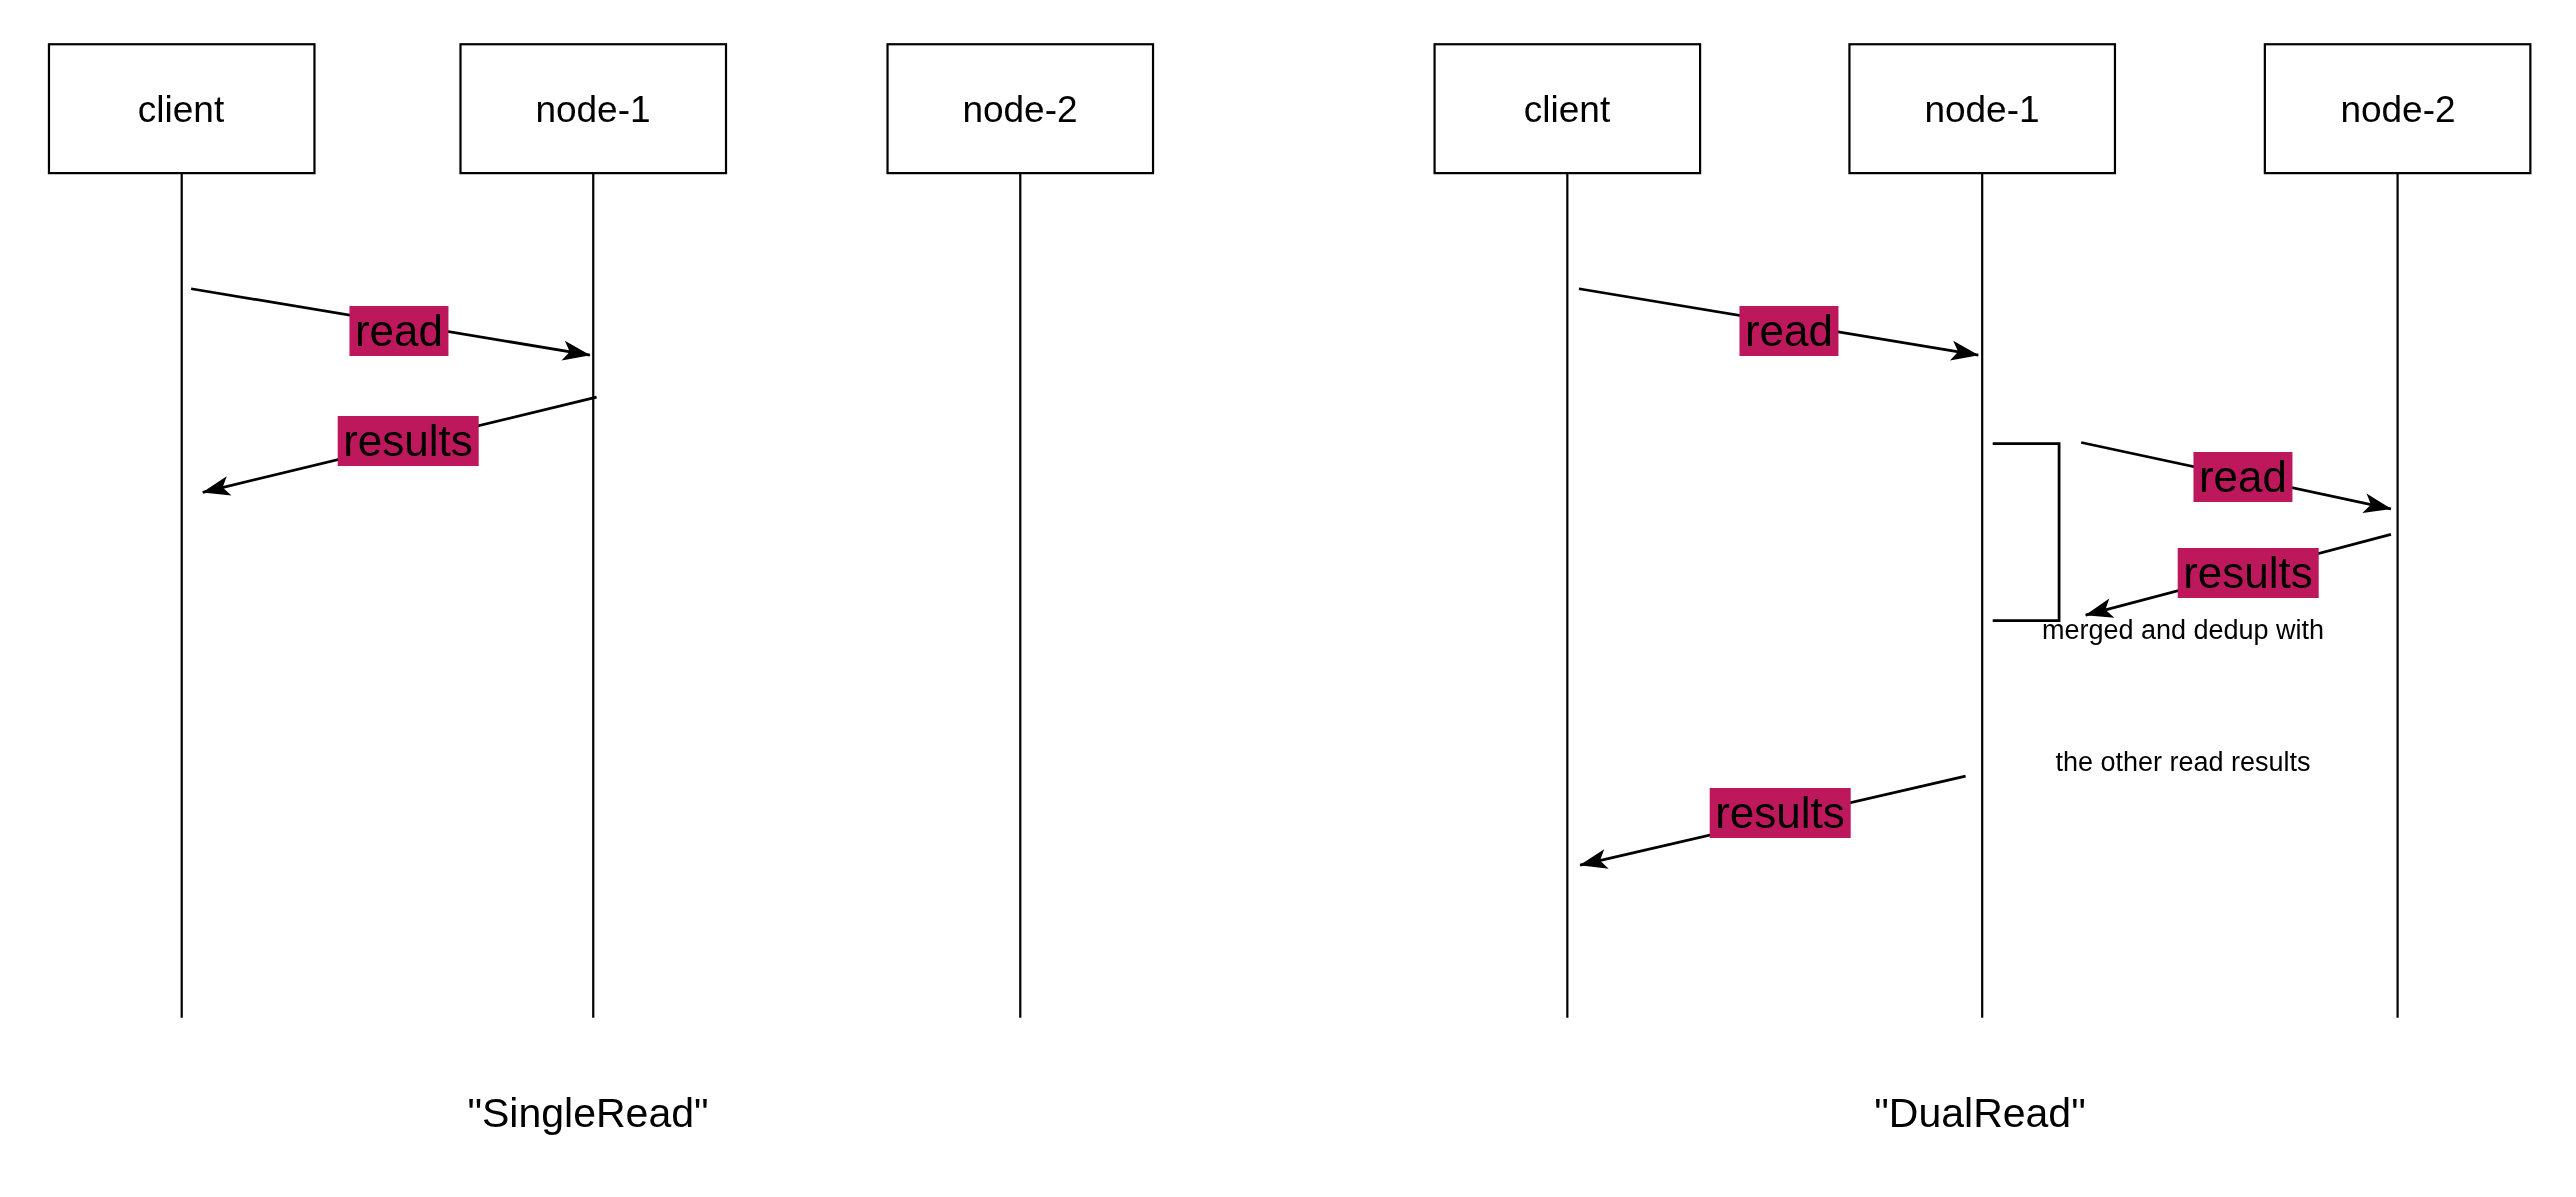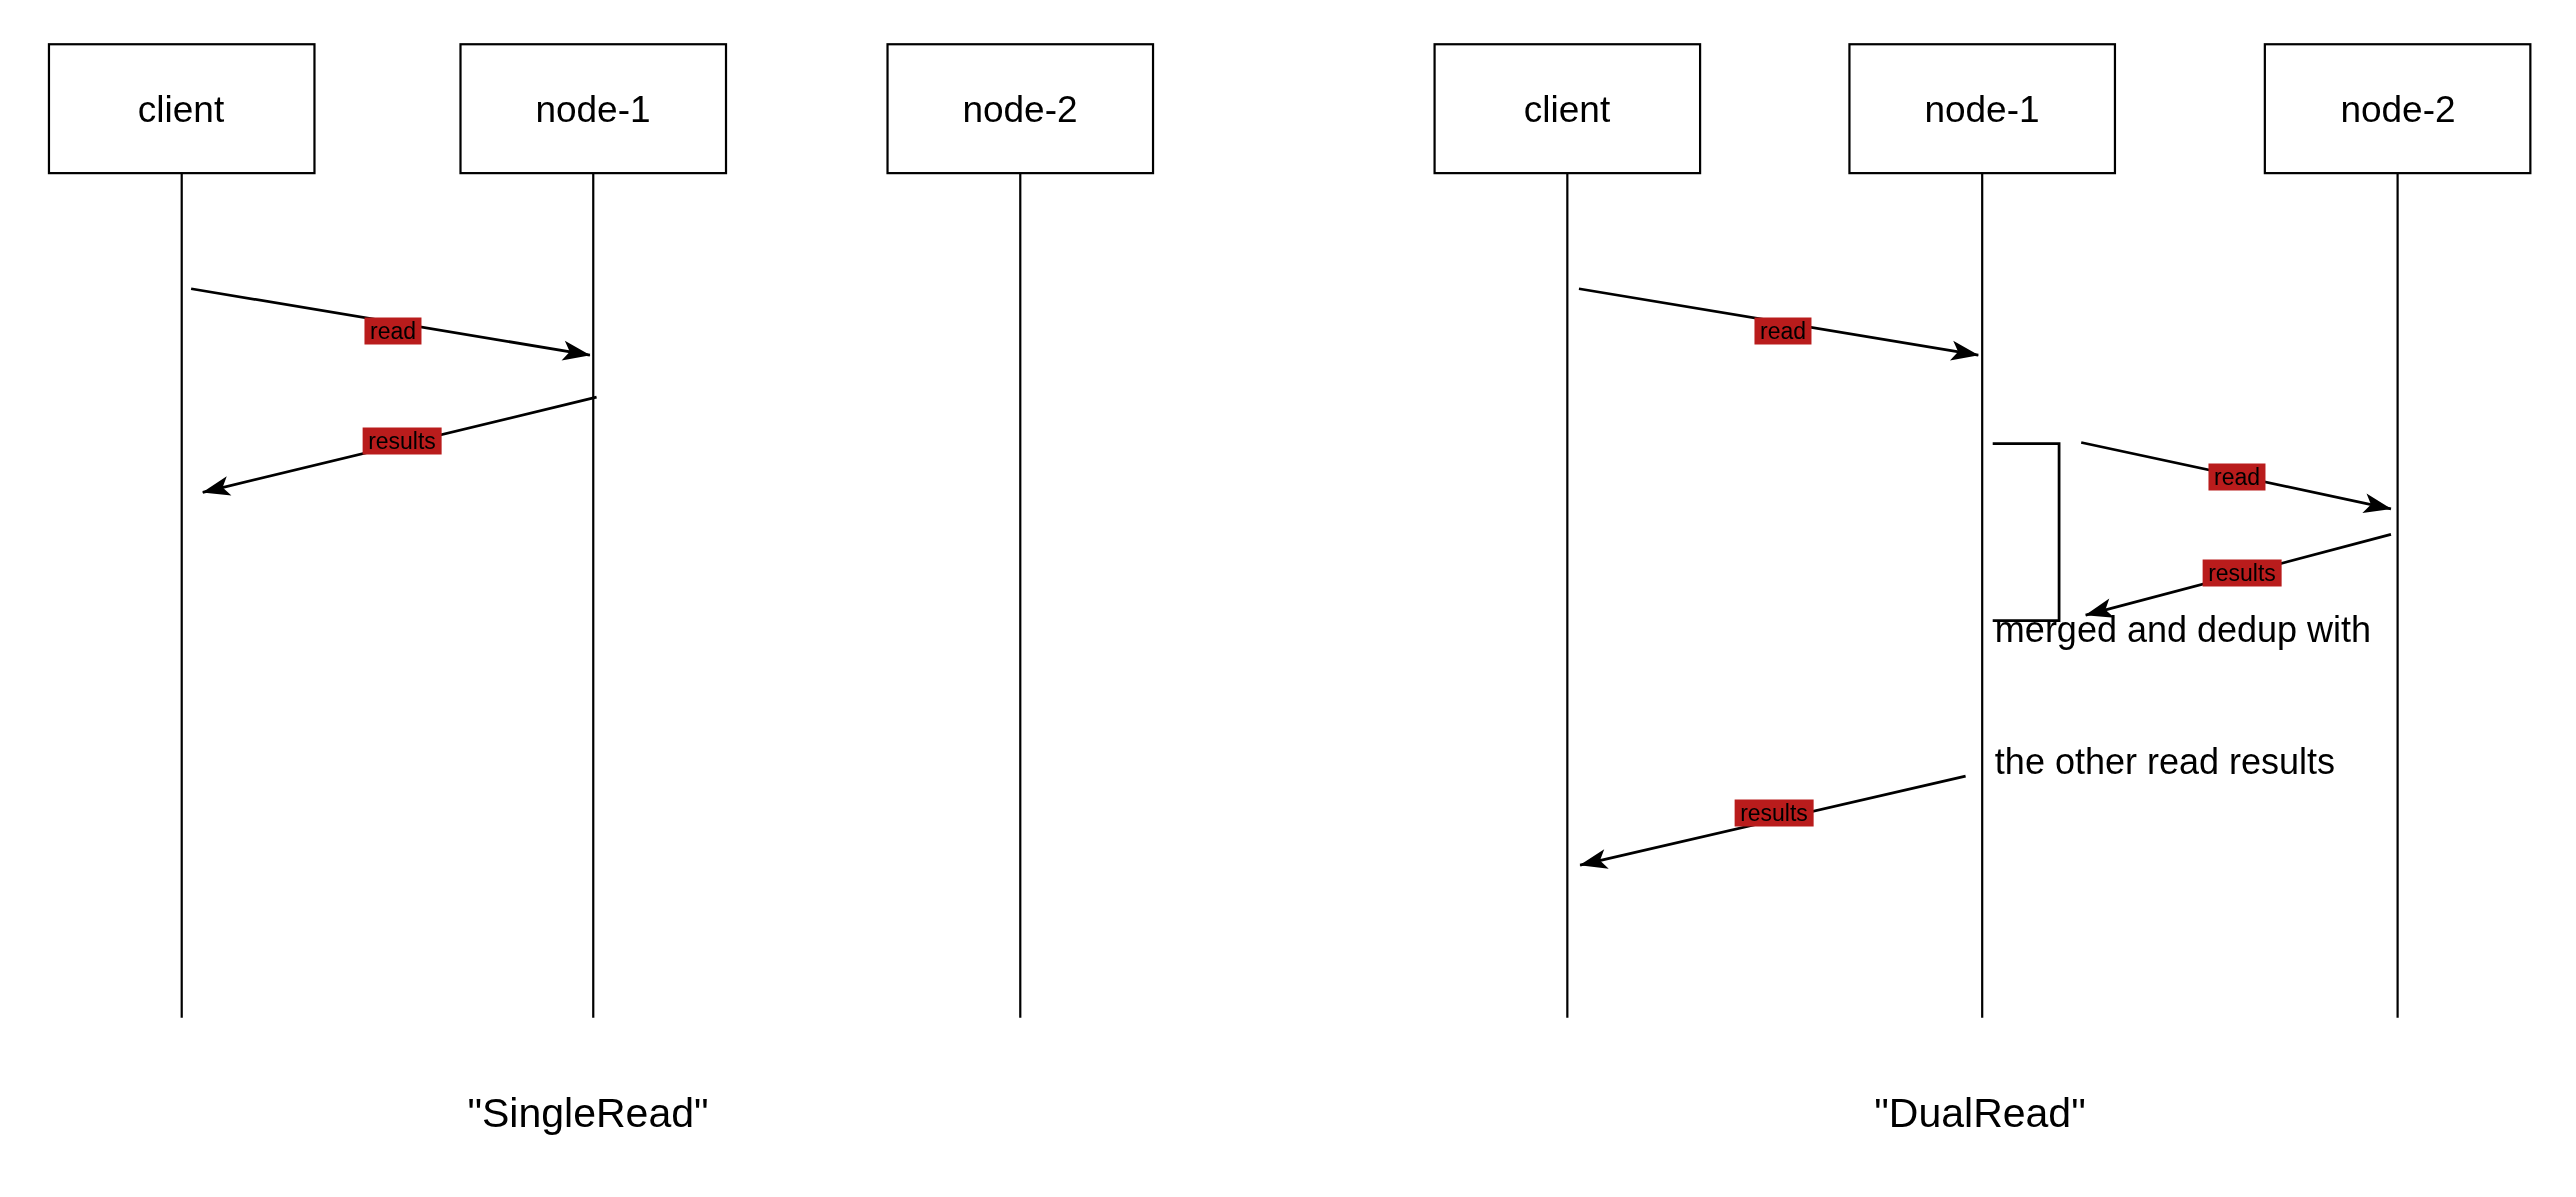--- a/index.html
+++ b/index.html
@@ -28,26 +28,28 @@
   .lbl {
     position: absolute;
     transform: translate(-50%, -50%);
     white-space: nowrap;
     color: #000000;
   }
   .actor-label {
     font-size: 37px;
   }
   .msg-label {
-    font-size: 23px;
-    background: #b91c1c;
+    font-size: 44px;
+    background: #be185d;
     padding: 0 5.5px;
+    margin-left: 6px;
   }
   .note-label {
-    font-size: 36px;
+    font-size: 27px;
+    text-align: center;
     line-height: 44px;
     white-space: pre;
   }
   .caption-label {
     font-size: 41px;
   }
 </style>
 </head>
 <body>
 

